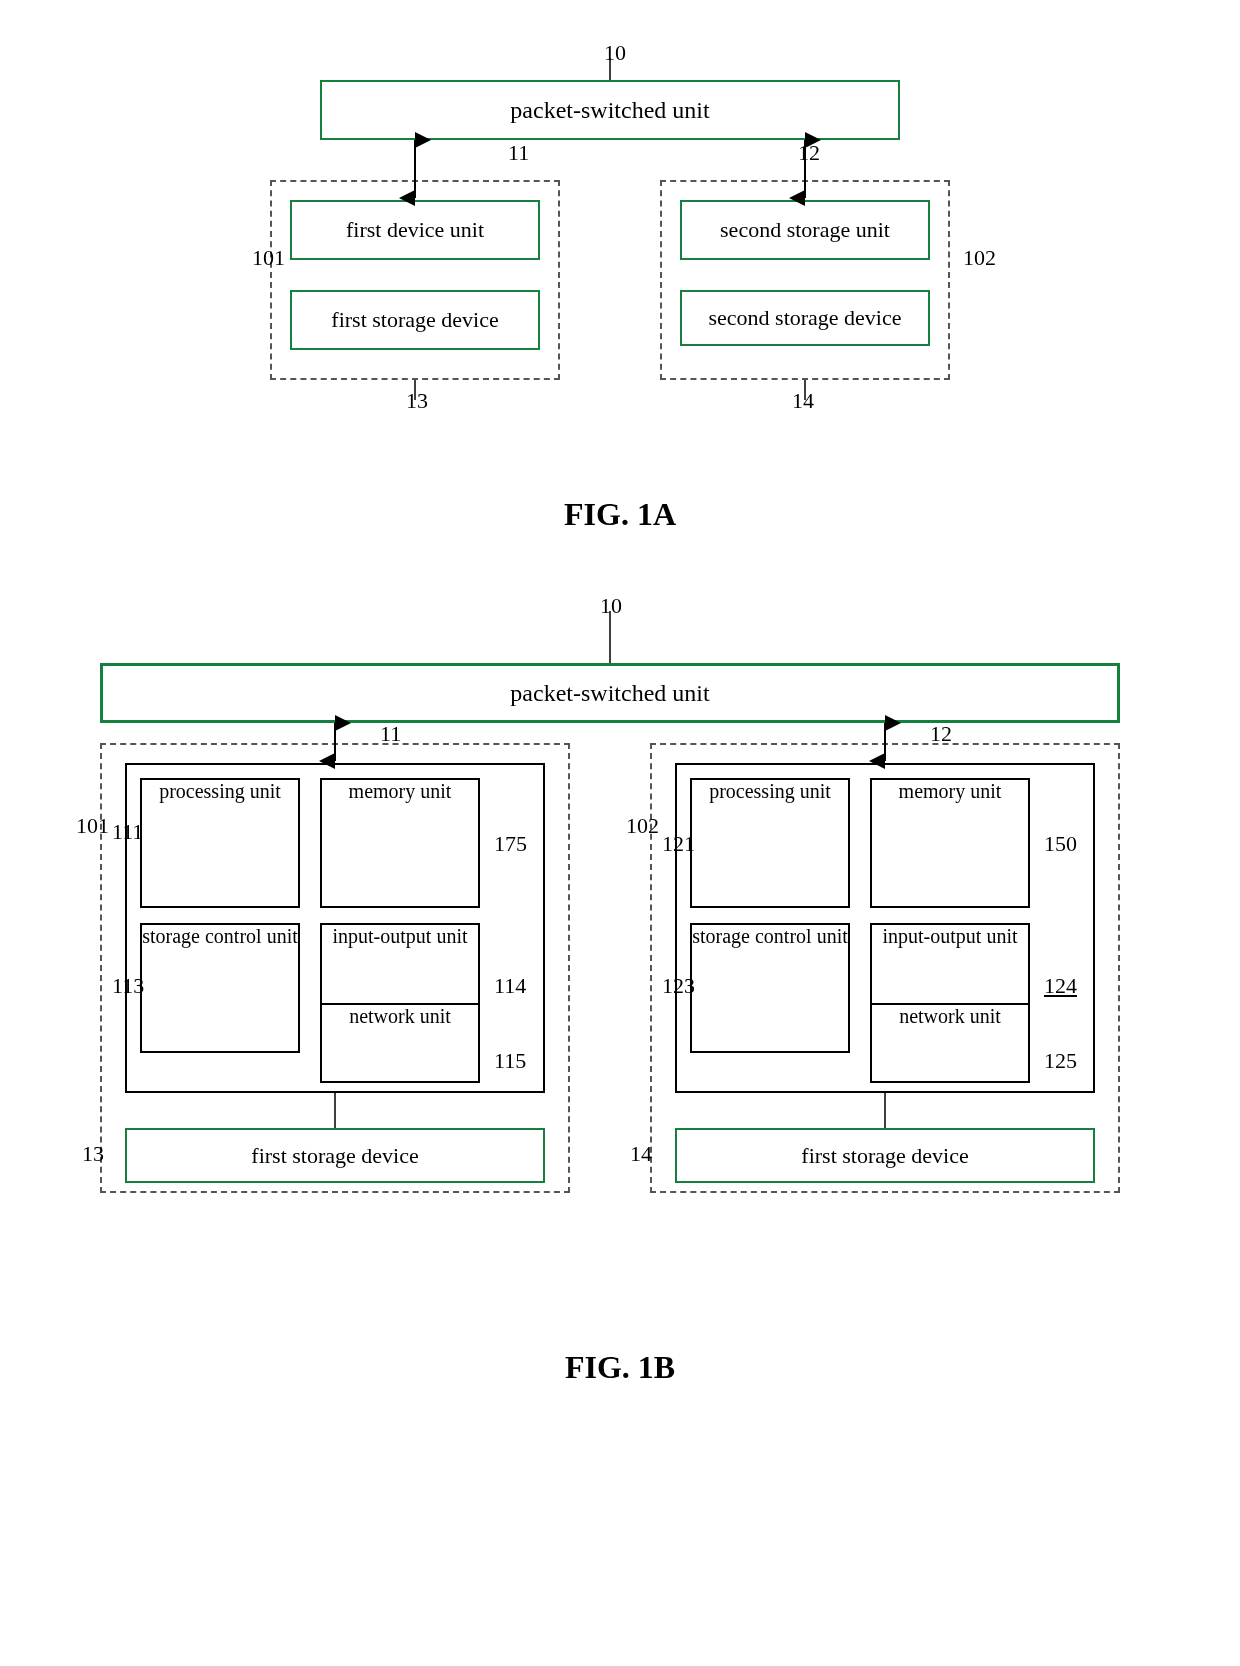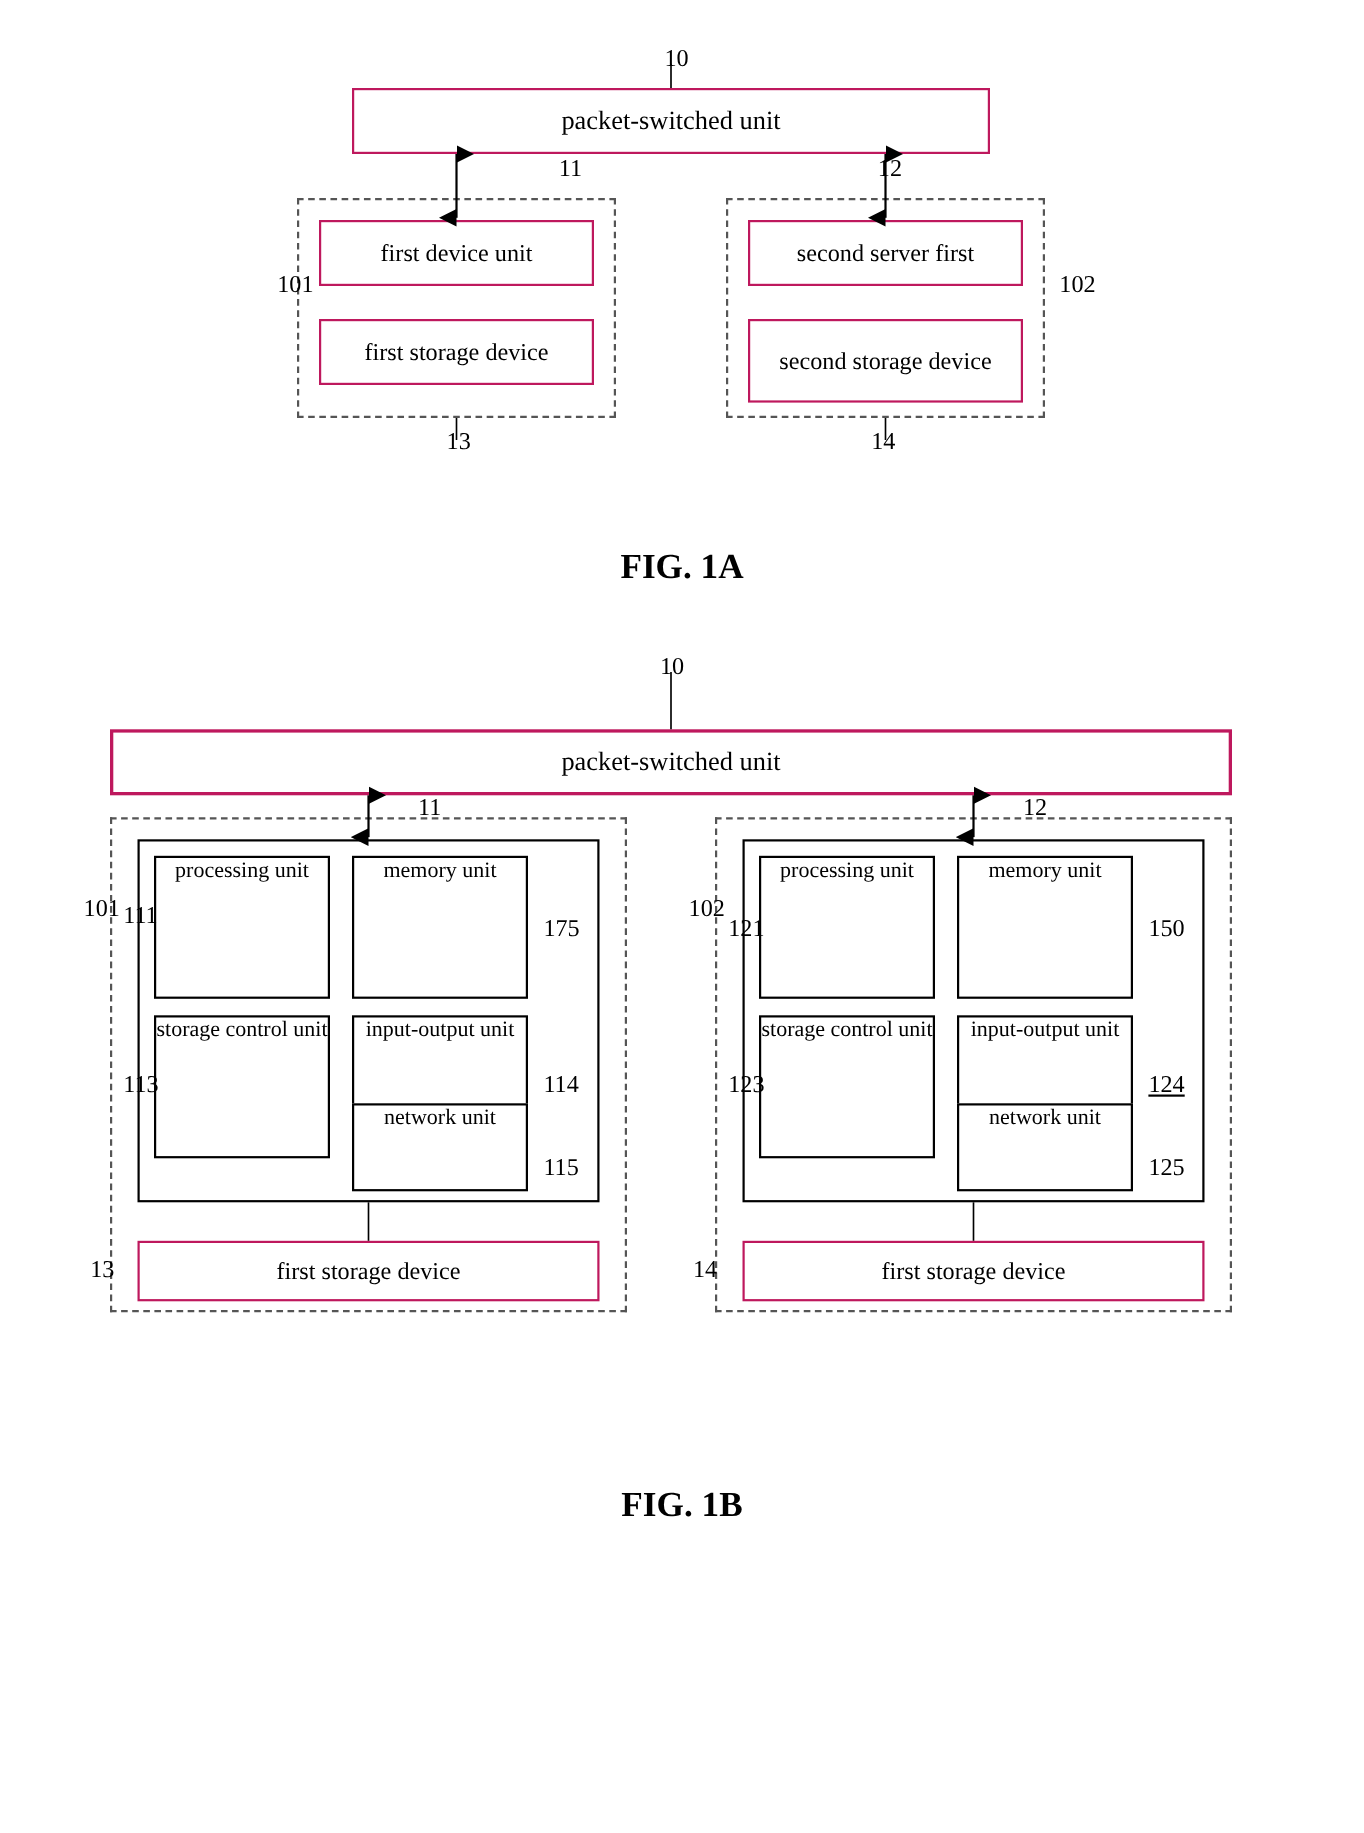--- a/index.html
+++ b/index.html
@@ -30,21 +30,21 @@
     }
 
     
     .diagram {
       position: relative;
       margin: 0 auto;
     }
 
     
     .box {
-      border: 2px solid #be185d;
+      border: 2px solid #15803d;
       display: flex;
       align-items: center;
       justify-content: center;
       text-align: center;
       font-size: 22px;
       background: #fff;
       position: absolute;
     }
 
     .dashed-box {
@@ -105,21 +105,21 @@
       left: 120px;
       top: 250px;
       width: 250px;
       height: 60px;
     }
 
     .second-storage-1a {
       left: 510px;
       top: 250px;
       width: 250px;
-      height: 76px;
+      height: 56px;
     }
 
     
     .num {
       position: absolute;
       font-size: 22px;
     }
 
     svg.arrows {
       position: absolute;
@@ -237,21 +237,21 @@
 
       <div class="dashed-box dash-left-1a"></div>
 
       <div class="dashed-box dash-right-1a"></div>
 
       <div class="box first-server">
         <span>first device unit</span>
       </div>
 
       <div class="box second-server">
-        <span>second server first</span>
+        <span>second storage unit</span>
       </div>
 
       <div class="box first-storage-1a">
         <span>first storage device</span>
       </div>
 
       <div class="box second-storage-1a">
         <span>second storage device</span>
       </div>
 

